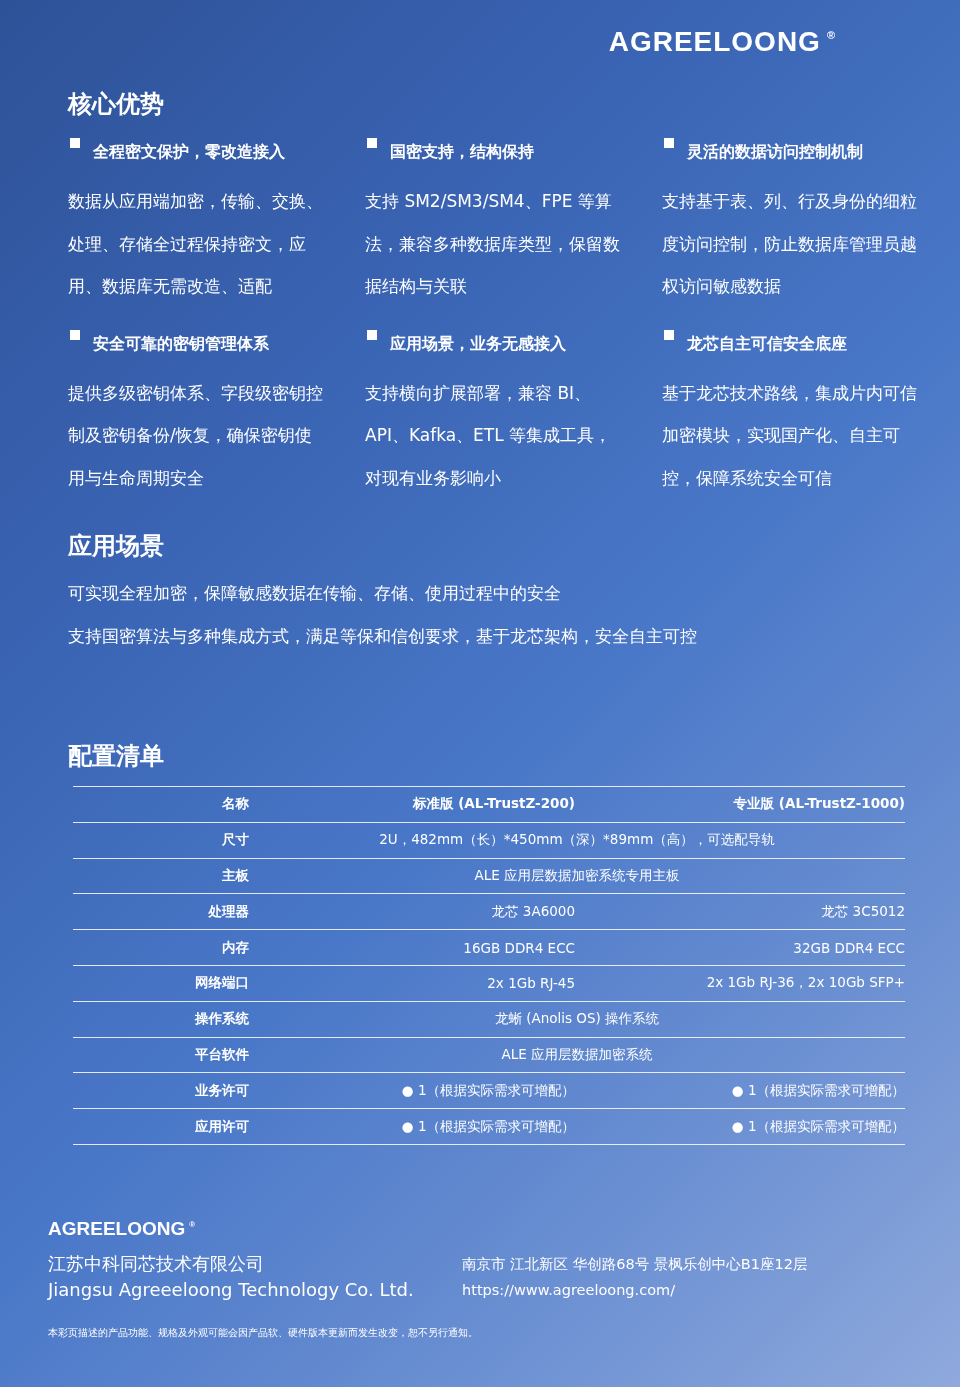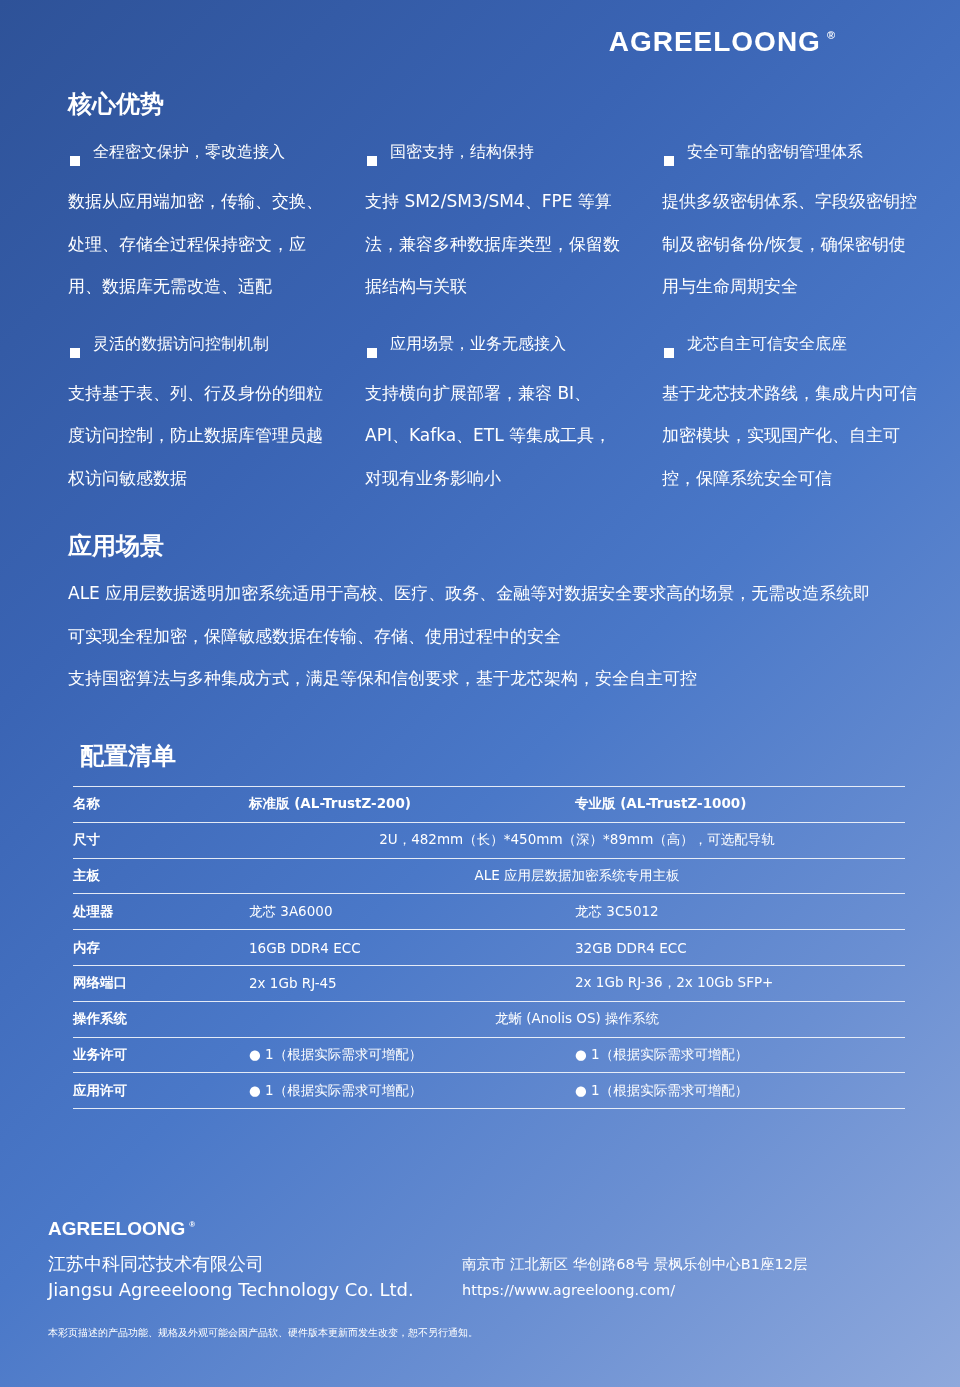--- a/index.html
+++ b/index.html
@@ -25,22 +25,22 @@
       font-size: 24px; font-weight: bold;
     }
 
     .features {
       position: absolute; left: 68px; top: 138px; width: 860px;
       display: grid;
       grid-template-columns: 297px 297px 266px;
       row-gap: 22px;
     }
     .feature-title {
-      font-size: 16px; font-weight: normal; height: 28px; line-height: 28px;
-      display: flex; align-items: flex-end; white-space: nowrap;
+      font-size: 16px; font-weight: bold; height: 28px; line-height: 28px;
+      display: flex; align-items: flex-start; white-space: nowrap;
     }
     .feature-title .sq {
       display: inline-block; width: 10px; height: 10px; background: #fff;
       margin-right: 13px; margin-left: 2px;
     }
     .feature-body {
       margin-top: 14px; font-size: 17px; line-height: 42.5px; width: 260px;
     }
 
     .scenario {
@@ -48,21 +48,21 @@
       font-size: 17px; line-height: 42.5px;
     }
 
     .spec-table {
       position: absolute; left: 73px; top: 786px; width: 832px;
       border-collapse: collapse;
       font-size: 13.5px;
     }
     .spec-table tr { height: 35.8px; border-bottom: 1.5px solid rgba(255,255,255,0.85); }
     .spec-table thead tr { border-top: 1.5px solid rgba(255,255,255,0.85); }
-    .spec-table td, .spec-table th { text-align: left; font-weight: normal; vertical-align: middle; }
+    .spec-table td, .spec-table th { text-align: right; font-weight: normal; vertical-align: middle; }
     .spec-table .label { width: 176px; font-weight: bold; }
     .spec-table .std { width: 326px; }
     .spec-table .pro { width: 330px; }
     .spec-table thead th { font-weight: bold; }
     .spec-table .merged { text-align: center; }
 
     .footer-brand {
       position: absolute; left: 48px; top: 1218px;
       font-family: "Liberation Sans", sans-serif;
       font-size: 19px; font-weight: bold; display: flex; align-items: flex-start;
@@ -95,55 +95,54 @@
     <div class="feature">
       <div class="feature-title">
           <span class="sq"></span>
           <span>国密支持，结构保持</span>
         </div>
       <div class="feature-body">支持 SM2/SM3/SM4、FPE 等算法，兼容多种数据库类型，保留数据结构与关联</div>
     </div>
     <div class="feature">
       <div class="feature-title">
           <span class="sq"></span>
+          <span>灵活的数据访问控制机制</span>
+        </div>
+      <div class="feature-body">支持基于表、列、行及身份的细粒度访问控制，防止数据库管理员越权访问敏感数据</div>
+    </div>
+    <div class="feature">
+      <div class="feature-title">
+          <span class="sq"></span>
           <span>安全可靠的密钥管理体系</span>
         </div>
       <div class="feature-body">提供多级密钥体系、字段级密钥控制及密钥备份/恢复，确保密钥使用与生命周期安全</div>
-    </div>
-    <div class="feature">
-      <div class="feature-title">
-          <span class="sq"></span>
-          <span>灵活的数据访问控制机制</span>
-        </div>
-      <div class="feature-body">支持基于表、列、行及身份的细粒度访问控制，防止数据库管理员越权访问敏感数据</div>
     </div>
     <div class="feature">
       <div class="feature-title">
           <span class="sq"></span>
           <span>应用场景，业务无感接入</span>
         </div>
       <div class="feature-body">支持横向扩展部署，兼容 BI、API、Kafka、ETL 等集成工具，对现有业务影响小</div>
     </div>
     <div class="feature">
       <div class="feature-title">
           <span class="sq"></span>
           <span>龙芯自主可信安全底座</span>
         </div>
       <div class="feature-body">基于龙芯技术路线，集成片内可信加密模块，实现国产化、自主可控，保障系统安全可信</div>
     </div>
   </div>
 
   <h2 class="section-title" style="top:530px;">应用场景</h2>
   <div class="scenario">
-    <div>ALE 应用层数据透明加密系统适用于高校、医疗、政务、金融等对数据安全要求高的场景，无需改造系统即</div>
     <div>可实现全程加密，保障敏感数据在传输、存储、使用过程中的安全</div>
     <div>支持国密算法与多种集成方式，满足等保和信创要求，基于龙芯架构，安全自主可控</div>
   </div>
 
-  <h2 class="section-title" style="top:740px;margin-left:12px;">配置清单</h2>
+  <h2 class="section-title" style="top:740px;">配置清单</h2>
 
   <table class="spec-table">
     <thead>
       <tr>
         <th class="label">名称</th>
         <th class="std">标准版 (AL-TrustZ-200)</th>
         <th class="pro">专业版 (AL-TrustZ-1000)</th>
       </tr>
     </thead>
     <tbody>
@@ -168,20 +167,24 @@
       <tr>
         <td class="label">网络端口</td>
         <td class="std">2x 1Gb RJ-45</td>
         <td class="pro">2x 1Gb RJ-36，2x 10Gb SFP+</td>
       </tr>
       <tr>
         <td class="label">操作系统</td>
         <td class="merged" colspan="2">龙蜥 (Anolis OS) 操作系统</td>
       </tr>
       <tr>
+        <td class="label">平台软件</td>
+        <td class="merged" colspan="2">ALE 应用层数据加密系统</td>
+      </tr>
+      <tr>
         <td class="label">业务许可</td>
         <td class="std">● 1（根据实际需求可增配）</td>
         <td class="pro">● 1（根据实际需求可增配）</td>
       </tr>
       <tr>
         <td class="label">应用许可</td>
         <td class="std">● 1（根据实际需求可增配）</td>
         <td class="pro">● 1（根据实际需求可增配）</td>
       </tr>
     </tbody>

